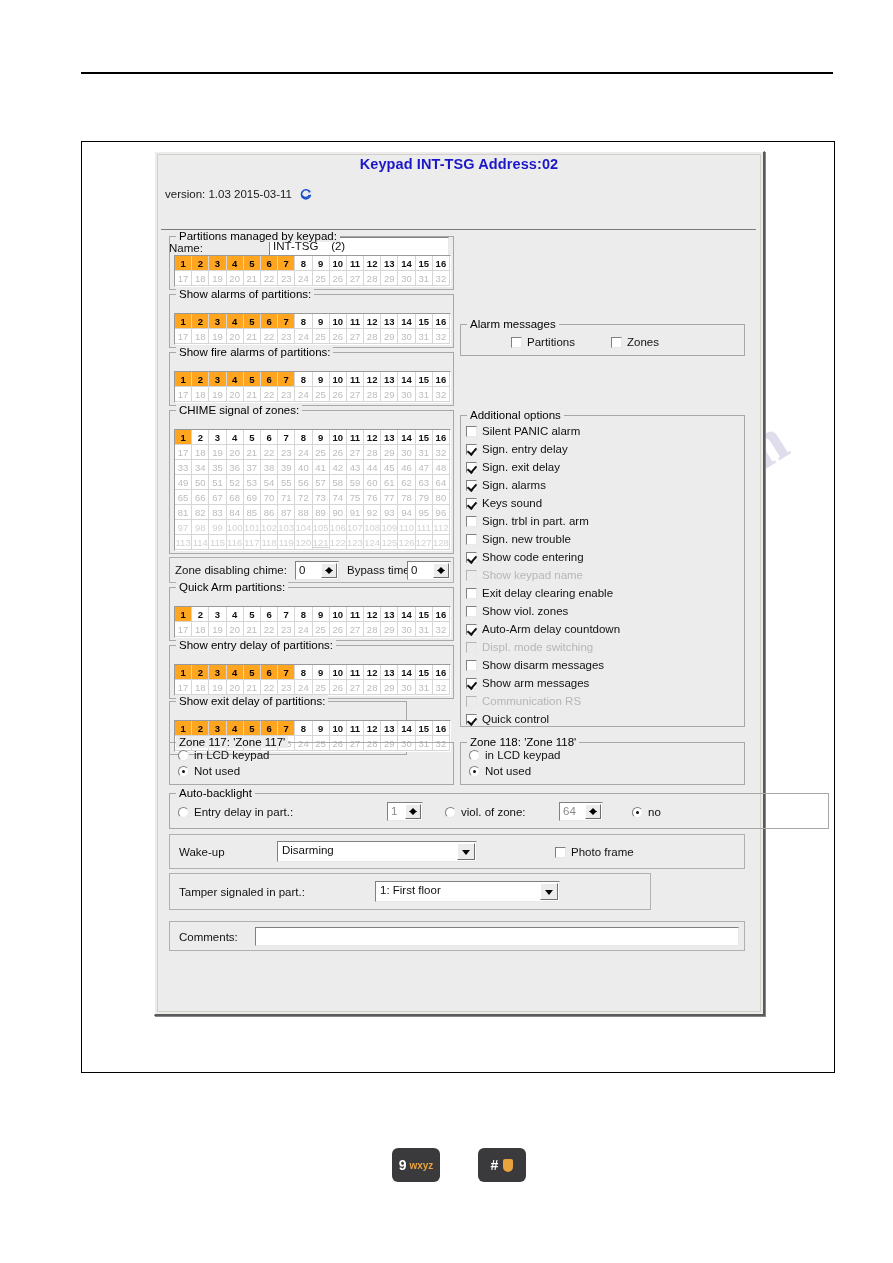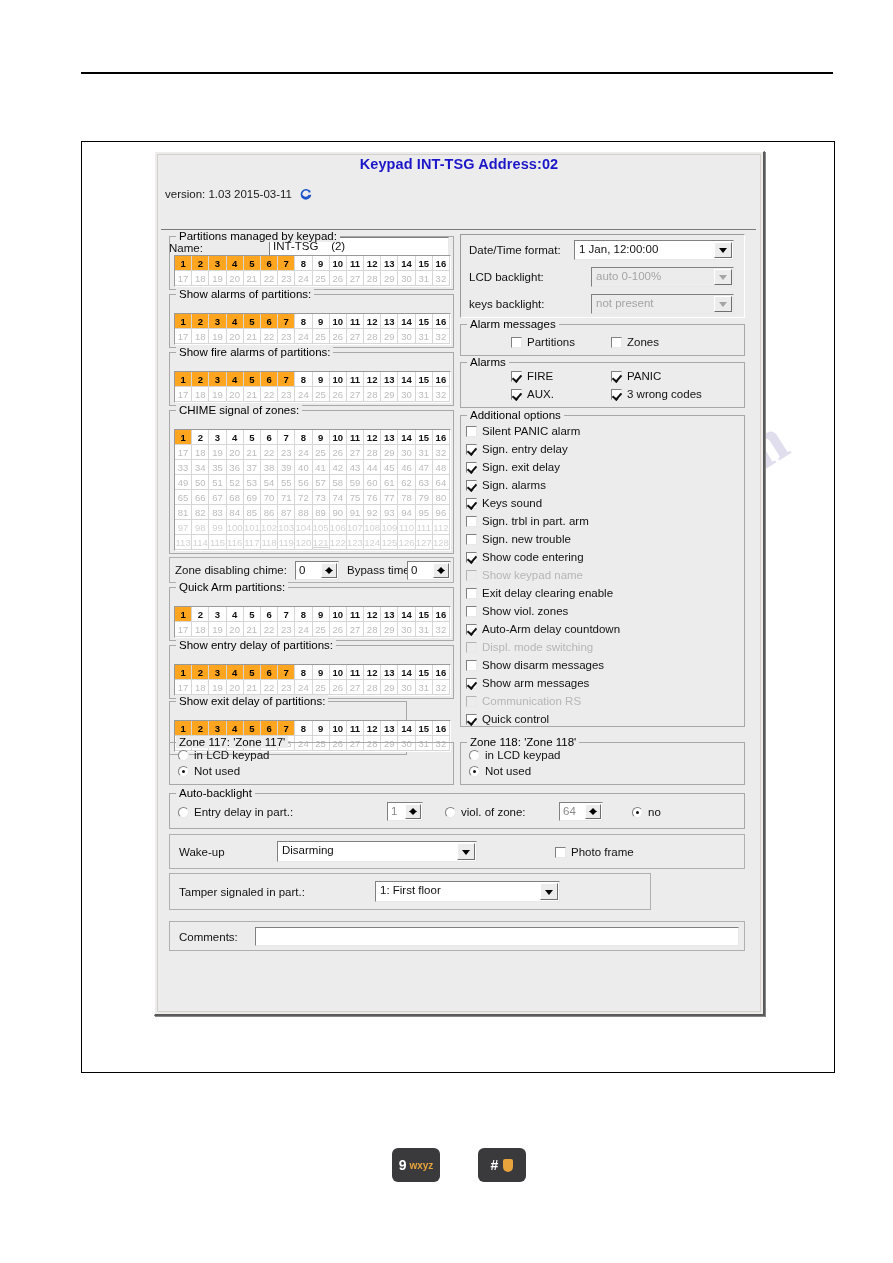--- a/index.html
+++ b/index.html
@@ -578,65 +578,31 @@
                 <div class="cell" style="width: 17.2px; height: 15px; line-height: 15px;">28</div>
                 <div class="cell" style="width: 17.2px; height: 15px; line-height: 15px;">29</div>
                 <div class="cell" style="width: 17.2px; height: 15px; line-height: 15px;">30</div>
                 <div class="cell" style="width: 17.2px; height: 15px; line-height: 15px;">31</div>
                 <div class="cell" style="width: 17.2px; height: 15px; line-height: 15px;">32</div>
               </div>
             </div>
           </div>
         </div>
 
-      <div class="panel sunk" style="left:305px; top:82px; width:285px; height:84px;">
-        <div class="fieldlabel" style="left:8px; top:9px;">Date/Time format:</div>
-        <div class="combo" style="left:113px; top:5px; width:160px; height:20px;">
-          <span>1 Jan, 12:00:00</span>
-          <span class="arrowbtn"></span>
-        </div>
-
-        <div class="fieldlabel" style="left:8px; top:36px;">LCD backlight:</div>
-        <div class="combo disabled" style="left:130px; top:32px; width:143px; height:20px;">
-          <span>auto 0-100%</span>
-          <span class="arrowbtn"></span>
-        </div>
-
-        <div class="fieldlabel" style="left:8px; top:63px;">keys backlight:</div>
-        <div class="combo disabled" style="left:130px; top:59px; width:143px; height:20px;">
-          <span>not present</span>
-          <span class="arrowbtn"></span>
-        </div>
-      </div>
 
       <div class="group" style="left:305px; top:172px; width:285px; height:32px;">
         <span class="glabel">Alarm messages</span>
         <div class="opt" style="left:50px; top:11px;">
           <span class="cb"></span><span class="lbl">Partitions</span>
         </div>
         <div class="opt" style="left:150px; top:11px;">
           <span class="cb"></span><span class="lbl">Zones</span>
         </div>
       </div>
 
-      <div class="group" style="left:305px; top:210px; width:285px; height:46px;">
-        <span class="glabel">Alarms</span>
-        <div class="opt" style="left:50px; top:7px;">
-          <span class="cb checked"></span><span class="lbl">FIRE</span>
-        </div>
-        <div class="opt" style="left:150px; top:7px;">
-          <span class="cb checked"></span><span class="lbl">PANIC</span>
-        </div>
-        <div class="opt" style="left:50px; top:25px;">
-          <span class="cb checked"></span><span class="lbl">AUX.</span>
-        </div>
-        <div class="opt" style="left:150px; top:25px;">
-          <span class="cb checked"></span><span class="lbl">3 wrong codes</span>
-        </div>
-      </div>
 
       <div class="group" style="left:305px; top:263px; width:285px; height:312px;">
         <span class="glabel">Additional options</span>
         <div id="addopts" style="position:absolute; left:5px; top:6px;">
             <div class="opt" style="position: relative; height: 18px; line-height: 18px; left: 0px; top: 0px;"><span class="cb"></span><span class="lbl">Silent PANIC alarm</span></div>
             <div class="opt" style="position: relative; height: 18px; line-height: 18px; left: 0px; top: 0px;"><span class="cb checked"></span><span class="lbl">Sign. entry delay</span></div>
             <div class="opt" style="position: relative; height: 18px; line-height: 18px; left: 0px; top: 0px;"><span class="cb checked"></span><span class="lbl">Sign. exit delay</span></div>
             <div class="opt" style="position: relative; height: 18px; line-height: 18px; left: 0px; top: 0px;"><span class="cb checked"></span><span class="lbl">Sign. alarms</span></div>
             <div class="opt" style="position: relative; height: 18px; line-height: 18px; left: 0px; top: 0px;"><span class="cb checked"></span><span class="lbl">Keys sound</span></div>
             <div class="opt" style="position: relative; height: 18px; line-height: 18px; left: 0px; top: 0px;"><span class="cb"></span><span class="lbl">Sign. trbl in part. arm</span></div>
@@ -667,21 +633,21 @@
       <div class="group" style="left:305px; top:590px; width:285px; height:43px;">
         <span class="glabel">Zone 118: 'Zone 118'</span>
         <div class="opt" style="left:8px; top:6px;">
           <span class="rb"></span><span class="lbl">in LCD keypad</span>
         </div>
         <div class="opt" style="left:8px; top:22px;">
           <span class="rb sel"></span><span class="lbl">Not used</span>
         </div>
       </div>
 
-      <div class="group" style="left:14px; top:641px; width:576px; height:36px;">
+      <div class="group" style="left:14px; top:641px; width:660px; height:36px;">
         <span class="glabel">Auto-backlight</span>
         <div class="opt" style="left:8px; top:12px;">
           <span class="rb"></span><span class="lbl">Entry delay in part.:</span>
         </div>
         <div class="spin grey" style="left:217px; top:8px; width:36px; height:19px;">
           <span>1</span><span class="sb"></span>
         </div>
         <div class="opt" style="left:275px; top:12px;">
           <span class="rb"></span><span class="lbl">viol. of zone:</span>
         </div>

